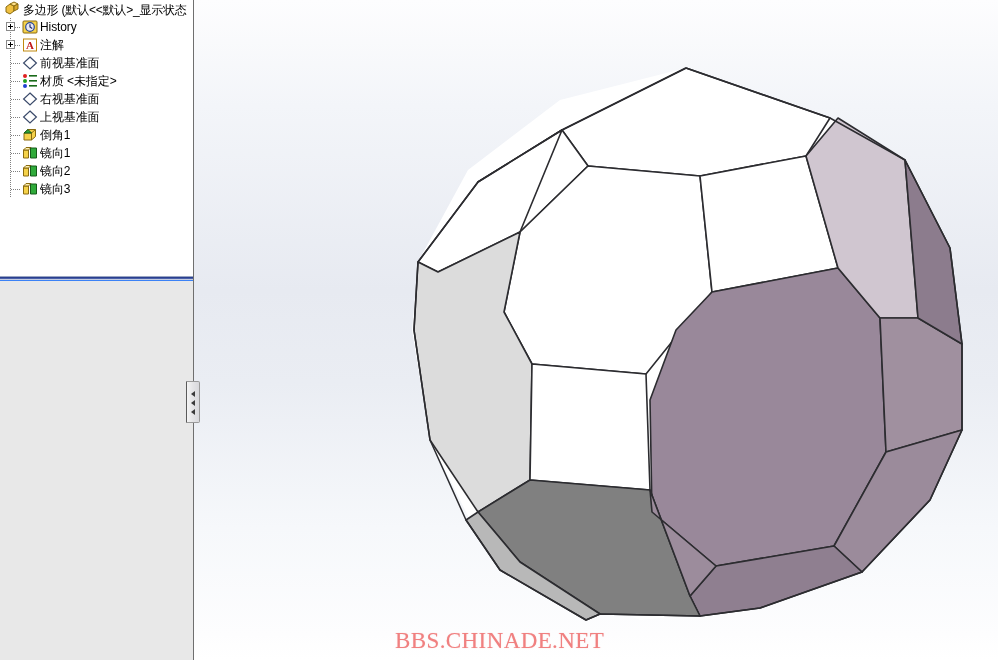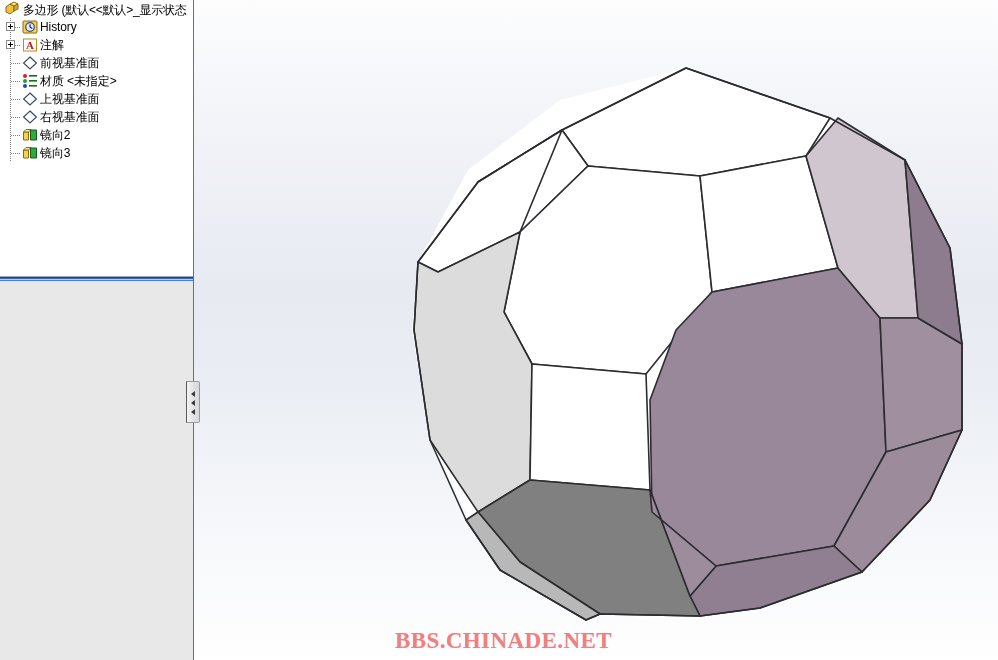--- a/index.html
+++ b/index.html
@@ -22,21 +22,21 @@
       #f6f8fb 80%,
       #fdfdfe 96%,
       #ffffff 100%);
   }
   #model{position:absolute;left:0;top:0;width:998px;height:660px;}
 
   
   #watermark{
     position:absolute;left:395px;top:628px;
     font-family:"Liberation Serif","DejaVu Serif",serif;
-    font-weight:bold;font-size:23px;letter-spacing:0.4px;
+    font-weight:normal;font-size:23px;letter-spacing:0.4px;
     color:#f08080;
     text-shadow:0 0 1px rgba(240,128,128,.45);
     white-space:nowrap;
     user-select:none;
   }
 
   
   #fm-panel{
     position:absolute;left:0;top:0;width:194px;height:660px;
     background:#3b82f6;
@@ -250,31 +250,56 @@
             <span class="r-label">材质 &lt;未指定&gt;</span>
           </div>
           <div class="row">
             <div class="gutter">
               <span class="vline"></span>
               <span class="hline"></span>
             </div>
             <span class="r-icon"><svg viewBox="0 0 16 16" width="16" height="16">
                 <path d="M8 2 L14.4 8 L8 14 L1.6 8 Z" fill="none" stroke="#3a4a6a" stroke-width="1.2"></path>
               </svg></span>
+            <span class="r-label">右视基准面</span>
+          </div>
+          <div class="row">
+            <div class="gutter">
+              <span class="vline"></span>
+              <span class="hline"></span>
+            </div>
+            <span class="r-icon"><svg viewBox="0 0 16 16" width="16" height="16">
+                <path d="M8 2 L14.4 8 L8 14 L1.6 8 Z" fill="none" stroke="#3a4a6a" stroke-width="1.2"></path>
+              </svg></span>
             <span class="r-label">上视基准面</span>
           </div>
           <div class="row">
             <div class="gutter">
               <span class="vline"></span>
               <span class="hline"></span>
             </div>
             <span class="r-icon"><svg viewBox="0 0 16 16" width="16" height="16">
-                <path d="M8 2 L14.4 8 L8 14 L1.6 8 Z" fill="none" stroke="#3a4a6a" stroke-width="1.2"></path>
-              </svg></span>
-            <span class="r-label">右视基准面</span>
+                <path d="M2 13 L2 6 L6 2.5 L13.5 2.5 L13.5 9.5 L9.5 13 Z" fill="#f5d24a" stroke="#8a6b10"></path>
+                <path d="M2 6 L9.5 6 L13.5 2.5" fill="none" stroke="#8a6b10"></path>
+                <path d="M9.5 6 L9.5 13" fill="none" stroke="#8a6b10"></path>
+                <path d="M2 6 L6 2.5 L9.5 6 Z" fill="#2faa3a" stroke="#155a1a"></path>
+              </svg></span>
+            <span class="r-label">倒角1</span>
+          </div>
+          <div class="row">
+            <div class="gutter">
+              <span class="vline"></span>
+              <span class="hline"></span>
+            </div>
+            <span class="r-icon"><svg viewBox="0 0 16 16" width="16" height="16">
+                <path d="M1.5 5 L6.5 5 L6.5 13 L1.5 13 Z" fill="#f5d24a" stroke="#8a6b10"></path>
+                <path d="M1.5 5 L4 2.5 L9 2.5 L6.5 5 Z" fill="#fdf0b0" stroke="#8a6b10"></path>
+                <path d="M8.5 3 L14.5 3 L14.5 13 L8.5 13 Z" fill="#2faa3a" stroke="#155a1a"></path>
+              </svg></span>
+            <span class="r-label">镜向1</span>
           </div>
           <div class="row">
             <div class="gutter">
               <span class="vline"></span>
               <span class="hline"></span>
             </div>
             <span class="r-icon"><svg viewBox="0 0 16 16" width="16" height="16">
                 <path d="M1.5 5 L6.5 5 L6.5 13 L1.5 13 Z" fill="#f5d24a" stroke="#8a6b10"></path>
                 <path d="M1.5 5 L4 2.5 L9 2.5 L6.5 5 Z" fill="#fdf0b0" stroke="#8a6b10"></path>
                 <path d="M8.5 3 L14.5 3 L14.5 13 L8.5 13 Z" fill="#2faa3a" stroke="#155a1a"></path>

